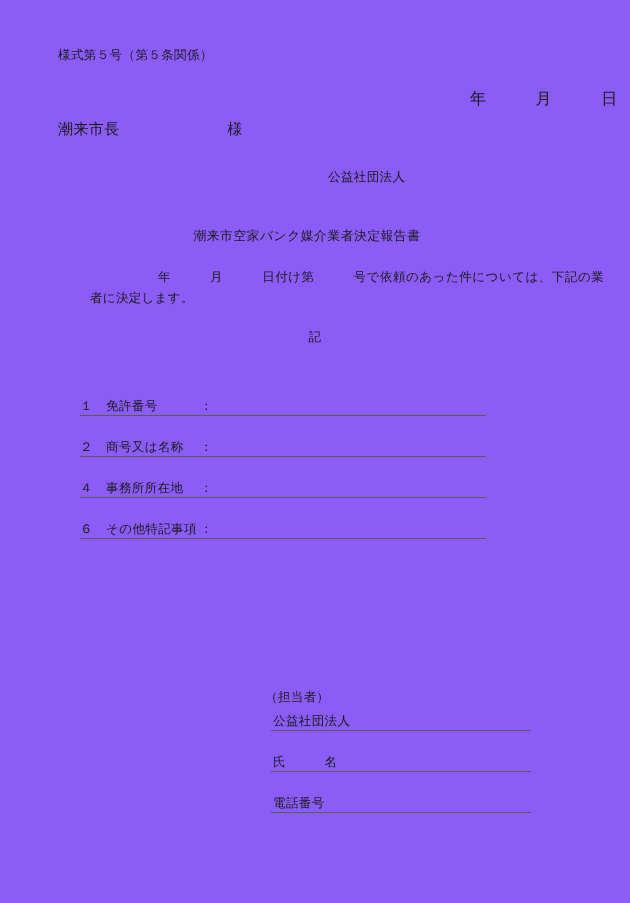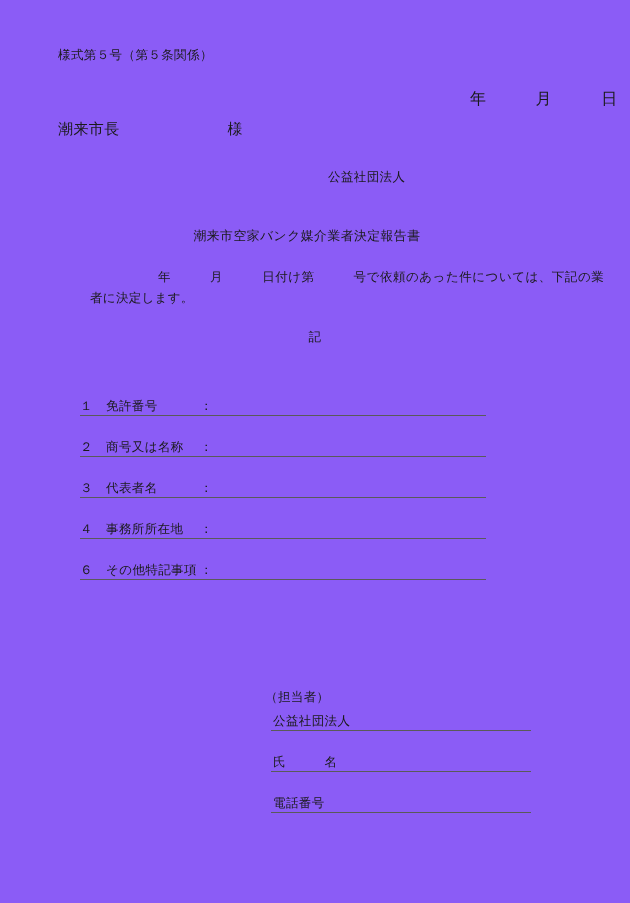--- a/index.html
+++ b/index.html
@@ -187,24 +187,20 @@
     <div class="field-row">
       <div class="field-underline"></div>
       <div class="field-label"><span class="field-num">１</span><span class="field-name">免許番号</span><span class="field-colon">：</span></div>
     </div>
 
     <div class="field-row">
       <div class="field-underline"></div>
       <div class="field-label"><span class="field-num">２</span><span class="field-name">商号又は名称</span><span class="field-colon">：</span></div>
     </div>
 
-    <div class="field-row">
-      <div class="field-underline"></div>
-      <div class="field-label"><span class="field-num">３</span><span class="field-name">代表者名</span><span class="field-colon">：</span></div>
-    </div>
 
     <div class="field-row">
       <div class="field-underline"></div>
       <div class="field-label"><span class="field-num">４</span><span class="field-name">事務所所在地</span><span class="field-colon">：</span></div>
     </div>
 
 
     <div class="field-row">
       <div class="field-underline"></div>
       <div class="field-label"><span class="field-num">６</span><span class="field-name">その他特記事項</span><span class="field-colon">：</span></div>

